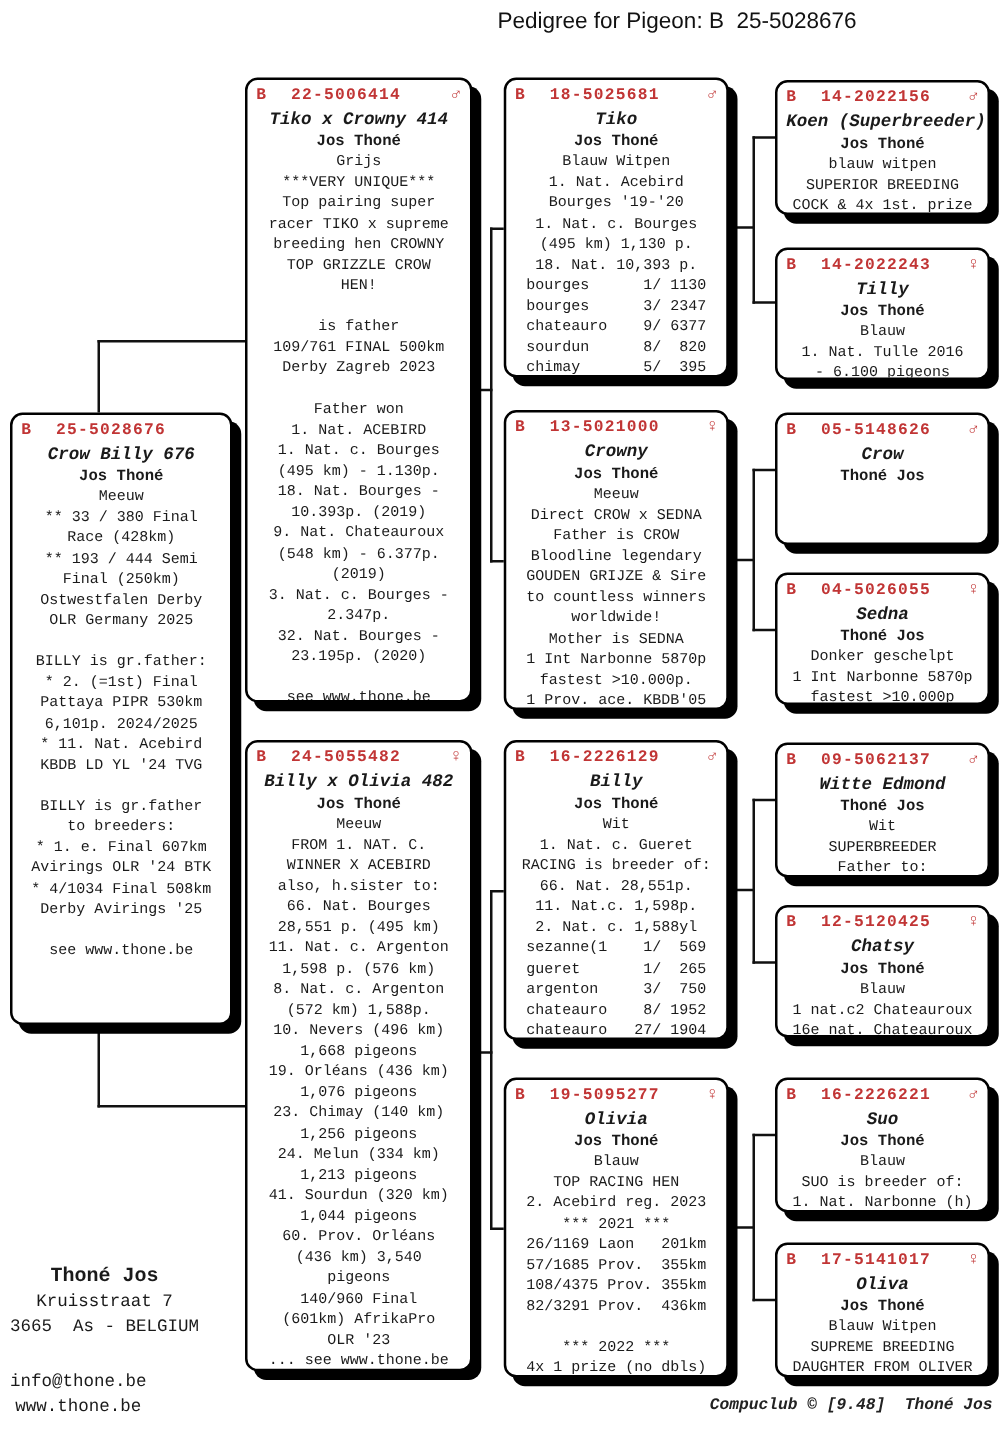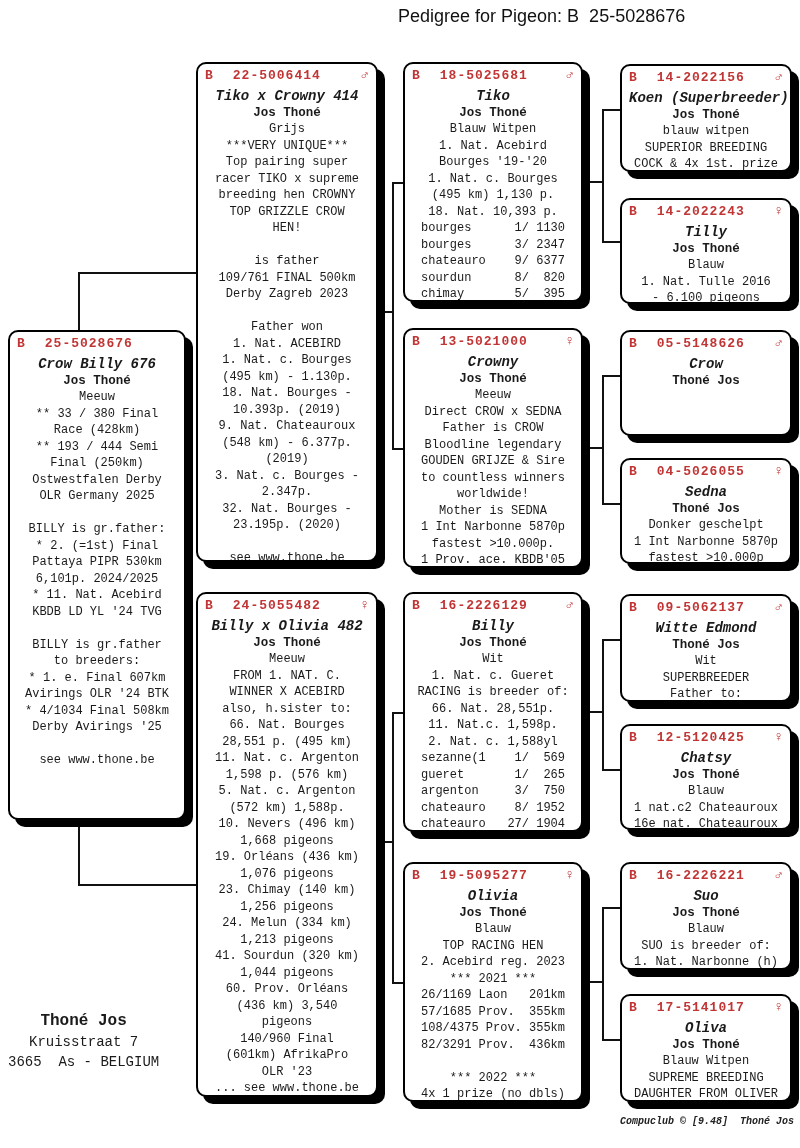--- a/index.html
+++ b/index.html
@@ -65,21 +65,21 @@
   .c8h{left:583px;top:981px;width:21px;height:2px;}
   .c8v{left:602px;top:907px;width:2px;height:134px;}
   .c8s1{left:602px;top:907px;width:18px;height:2px;}
   .c8s2{left:602px;top:1039px;width:18px;height:2px;}
 
   
   .ownerblock{position:absolute;left:8px;top:1010px;}
   .owner-name{font-weight:bold;font-size:16px;line-height:22px;white-space:pre;}
   .owner-line{font-size:14px;line-height:20px;white-space:pre;}
   .contactblock{position:absolute;left:8px;top:1096px;}
-  .footer-credit{position:absolute;right:6px;top:1116px;font-size:10px;font-weight:bold;
+  .footer-credit{position:absolute;right:6px;top:1116px;font-size:13px;font-weight:bold;
                  font-style:italic;white-space:pre;color:#222;}
 </style>
 </head>
 <body>
 
 <div id="page">
 
   <div class="title">Pedigree for Pigeon: B  25-5028676</div>
 
   <div class="cl c1v"></div>
@@ -195,21 +195,21 @@
     <div class="bowner">Jos Thoné</div>
     <div class="blines">
         <div class="bline">Meeuw</div>
         <div class="bline">FROM 1. NAT. C.</div>
         <div class="bline">WINNER X ACEBIRD</div>
         <div class="bline">also, h.sister to:</div>
         <div class="bline">66. Nat. Bourges</div>
         <div class="bline">28,551 p. (495 km)</div>
         <div class="bline">11. Nat. c. Argenton</div>
         <div class="bline">1,598 p. (576 km)</div>
-        <div class="bline">5. Nat. c. Argenton</div>
+        <div class="bline">8. Nat. c. Argenton</div>
         <div class="bline">(572 km) 1,588p.</div>
         <div class="bline">10. Nevers (496 km)</div>
         <div class="bline">1,668 pigeons</div>
         <div class="bline">19. Orléans (436 km)</div>
         <div class="bline">1,076 pigeons</div>
         <div class="bline">23. Chimay (140 km)</div>
         <div class="bline">1,256 pigeons</div>
         <div class="bline">24. Melun (334 km)</div>
         <div class="bline">1,213 pigeons</div>
         <div class="bline">41. Sourdun (320 km)</div>
@@ -429,16 +429,20 @@
         <div class="bline">SUPREME BREEDING</div>
         <div class="bline">DAUGHTER FROM OLIVER</div>
       </div>
   </div>
 
   <div class="ownerblock">
     <div class="owner-name">Thoné Jos</div>
     <div class="owner-line">Kruisstraat 7</div>
     <div class="owner-line">3665  As - BELGIUM</div>
   </div>
+  <div class="contactblock">
+    <div class="owner-line">info@thone.be</div>
+    <div class="owner-line">www.thone.be</div>
+  </div>
 
   <div class="footer-credit">Compuclub © [9.48]  Thoné Jos</div>
 
 </div>
 
 </body></html>

